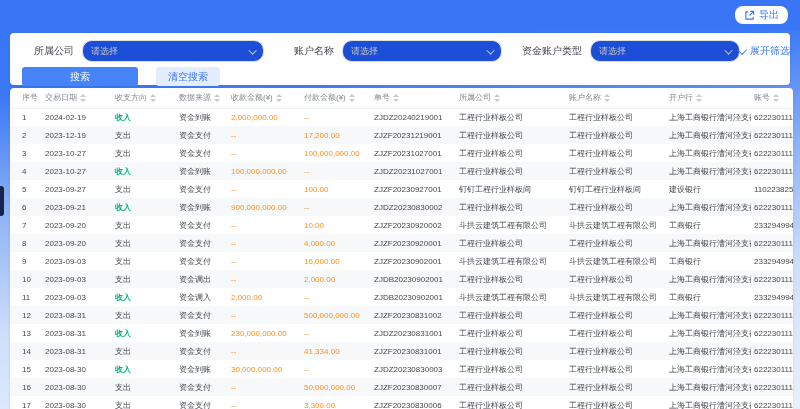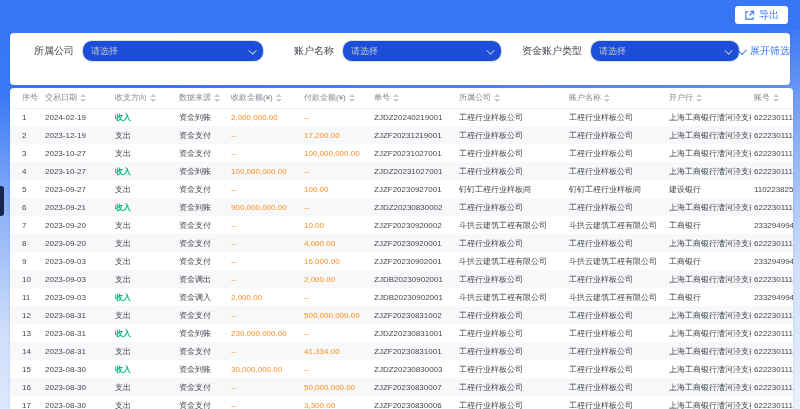--- a/index.html
+++ b/index.html
@@ -5,21 +5,21 @@
   * { box-sizing: border-box; margin: 0; padding: 0; }
   html,body { width:800px; height:409px; overflow:hidden; }
   body {
     font-family:"Liberation Sans","DejaVu Sans",sans-serif;
     background:linear-gradient(175deg,#3876F6 0%,#3b78f5 20%,#8fb3f6 45%,#cfdffb 70%,#e9f1fd 100%);
     position:relative; color:#40454c;
   }
   
   .topbar{position:absolute;top:0;left:0;width:800px;height:30px;background:#3876F6;}
   .page-title{position:absolute;left:34px;top:8px;font-size:13px;font-weight:bold;color:#ffffff;letter-spacing:.5px;}
-  .export-btn{position:absolute;right:12px;top:6px;height:18px;background:#ffffff;border:none;border-radius:3px;
+  .export-btn{position:absolute;right:12px;top:6px;height:18px;background:#ffffff;border:none;border-radius:8px;
     color:#3876F6;font-size:10px;display:flex;align-items:center;gap:4px;padding:0 9px;cursor:pointer;}
   
   .filter-card{position:absolute;left:10px;top:33px;width:780px;height:52px;background:#ffffff;border-radius:4px;
     box-shadow:0 1px 3px rgba(30,60,140,.12);}
   .filter-row{display:flex;align-items:center;margin-top:7px;}
   .fgroup{display:flex;align-items:center;}
   .g1{margin-left:24px;} .g2{margin-left:30px;} .g3{margin-left:20px;}
   .flabel{font-size:10px;color:#43474e;margin-right:8px;white-space:nowrap;}
   .fselect{position:relative;height:22px;border:1px solid #dcdfe6;border-radius:10px;background:#1d4ed8;
     display:flex;align-items:center;padding:0 18px 0 8px;cursor:pointer;}
@@ -88,20 +88,24 @@
       <div class="fselect s3">
         <span class="ph">请选择</span>
         <i class="chev"></i>
       </div>
     </div>
     <div class="expand-link">
       <i class="expand-chev"></i>
       <span>展开筛选</span>
     </div>
   </div>
+  <div class="btn-row">
+    <button class="search-btn">搜索</button>
+    <button class="clear-btn">清空搜索</button>
+  </div>
 </div>
 
 <div class="table-card">
   <table>
     <colgroup>
       <col style="width:32px">
         <col style="width:70px">
         <col style="width:64px">
         <col style="width:52px">
       <col style="width:73px">

